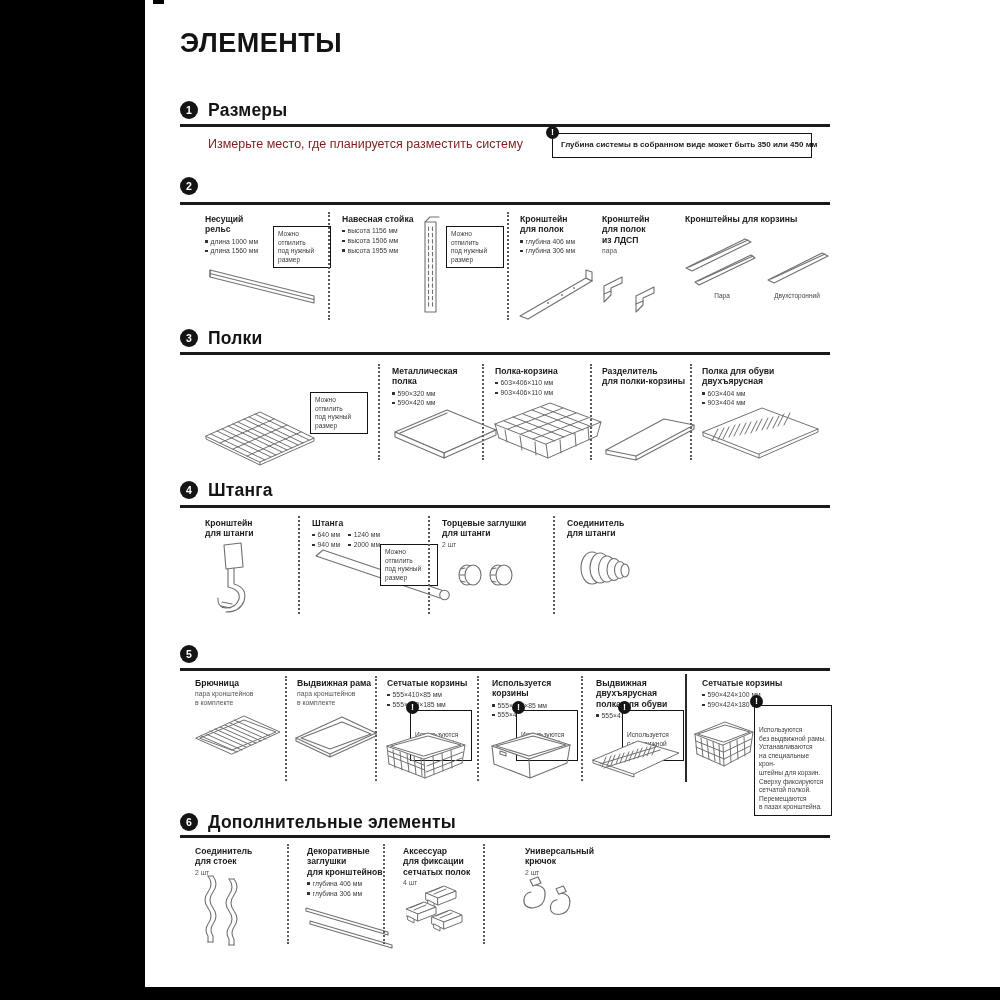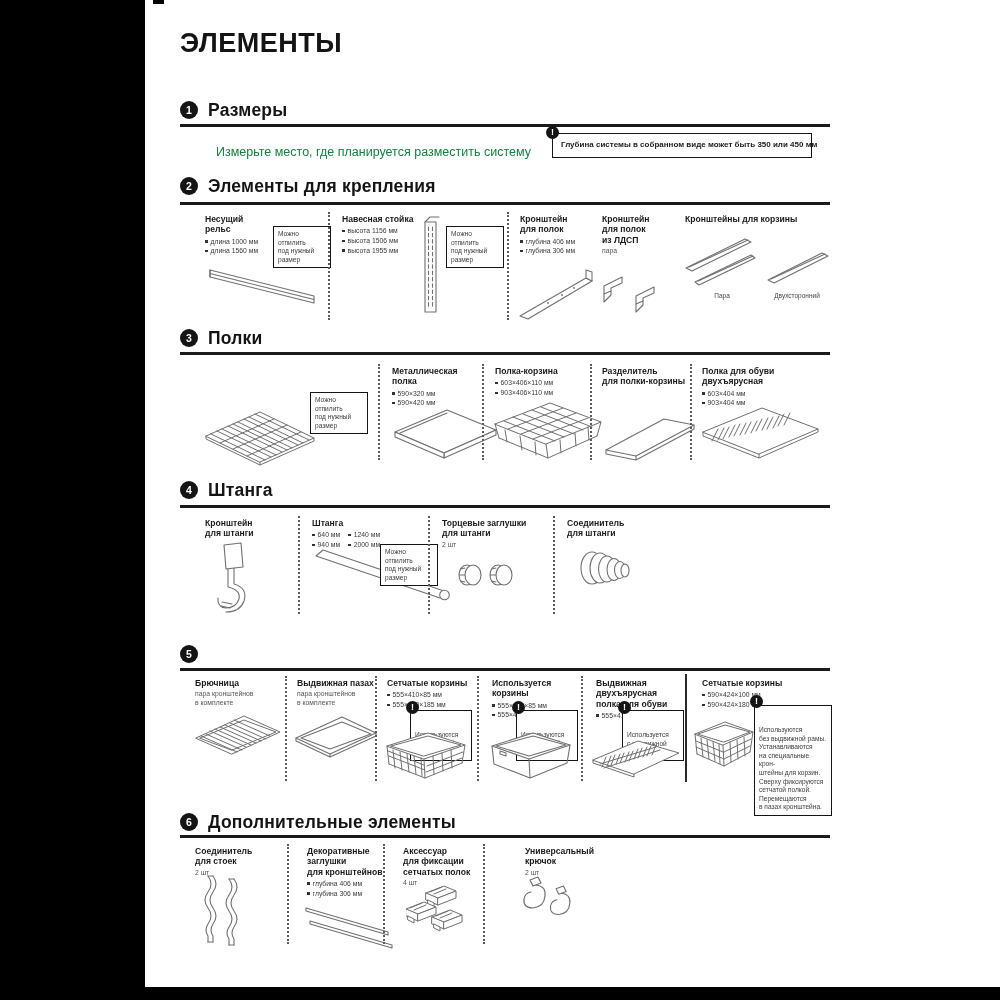--- a/index.html
+++ b/index.html
@@ -10,21 +10,21 @@
   .logo{position:absolute;left:543px;top:36px;width:139px;height:37px;background:#e0261c;border-radius:5px;
     display:flex;align-items:center;justify-content:center;gap:5px;}
   .logo-text{color:#fff;font-size:23px;font-weight:800;letter-spacing:.3px;line-height:1;}
   .logo-reg{color:#fff;font-size:8px;font-weight:700;vertical-align:top;position:relative;top:-8px;}
   .sec{position:absolute;left:35px;width:650px;}
   .shead{display:flex;align-items:center;height:20px;}
   .badge{width:18px;height:18px;border-radius:50%;background:#141414;color:#fff;font-size:10.5px;font-weight:700;
     display:flex;align-items:center;justify-content:center;flex:0 0 auto;}
   .stitle{margin:0 0 0 10px;font-size:17.5px;font-weight:800;letter-spacing:.2px;color:#141414;white-space:nowrap;}
   .rule{position:absolute;left:0;width:650px;height:3.2px;background:#1a1a1a;}
-  .lead{position:absolute;margin:8px;font-size:12.5px;color:#15803d;white-space:nowrap;}
+  .lead{position:absolute;margin:0;font-size:12.5px;color:#7f1d1d;white-space:nowrap;}
   .col{position:absolute;}
   .it{margin:0;font-size:8.6px;font-weight:700;line-height:1.2;color:#1a1a1a;white-space:pre-line;}
   .sp{margin:2px 0 0;padding:0;list-style:none;font-size:6.8px;line-height:1.45;color:#3a3a3a;}
   .sp li::before{content:"";display:inline-block;width:2.6px;height:2.6px;background:#333;margin:0 3px 1px 0;vertical-align:middle;}
   .sp.g3{display:grid;grid-auto-flow:column;grid-template-rows:repeat(3,auto);column-gap:8px;width:max-content;}
   .sp.g2{display:grid;grid-auto-flow:column;grid-template-rows:repeat(2,auto);column-gap:8px;width:max-content;}
   .sub{margin-top:1px;font-size:6.8px;line-height:1.35;color:#555;white-space:pre-line;}
   .nb{position:absolute;background:#fff;border:1.8px solid #141414;padding:3px 4px;font-size:6.6px;line-height:1.3;
     color:#3d3d3d;white-space:pre-line;}
   .nb1{display:flex;align-items:center;height:23px;padding:0 8px;font-size:8px;font-weight:700;color:#1c1c1c;white-space:nowrap;}
@@ -55,21 +55,20 @@
     <p class="lead" style="left:28px;top:37px">Измерьте место, где планируется разместить систему</p>
     <div class="nb nb1" style="left:372px;top:33px;width:242px">
       <span class="warn" style="left:-7px;top:-8px">!</span>
       <span>Глубина системы в собранном виде может быть 350 или 450 мм</span>
     </div>
   </section>
 
   <section class="sec" style="top:176px;height:145px">
     <div class="shead">
       <span class="badge">2</span>
-      <h2 class="stitle">Элементы для крепления</h2>
     </div>
     <div class="rule" style="top:26px"></div>
 
     <div class="col" style="left:25px;top:38px;width:120px">
       <h3 class="it">Несущий
 рельс</h3>
       <ul class="sp">
         <li>длина 1000 мм</li>
         <li>длина 1560 мм</li>
       </ul>
@@ -337,21 +336,21 @@
     <div class="art" style="left:12px;top:66px">
       <svg width="92" height="56" viewBox="0 0 92 56" fill="none" stroke="#707070" stroke-width="1" stroke-linejoin="round" stroke-linecap="round">
         <polygon points="4,28 52,6 88,22 40,44" fill="#fff"></polygon>
         <polygon points="8,28 52,10 84,22 40,40"></polygon>
         <path d="M9 26L45 42M14 24L50 40M18 21L54 37M23 19L59 35M28 17L64 33M33 15L69 31M38 13L74 29M42 10L78 26"></path>
       </svg>
     </div>
     <div class="dd" style="left:105px;top:32px;height:105px"></div>
 
     <div class="col" style="left:117px;top:34px;width:80px">
-      <h3 class="it">Выдвижная пазах</h3>
+      <h3 class="it">Выдвижная рама</h3>
       <div class="sub">пара кронштейнов
 в комплекте</div>
     </div>
     <div class="art" style="left:112px;top:68px">
       <svg width="88" height="52" viewBox="0 0 88 52" fill="none" stroke="#707070" stroke-width="1.1" stroke-linejoin="round" stroke-linecap="round">
         <polygon points="4,26 50,5 84,21 38,42" fill="#fff"></polygon>
         <polygon points="9,26 50,10 79,22 38,37"></polygon>
         <path d="M4 26L4 29L38 45L38 42M84 21L84 24L38 45"></path>
       </svg>
     </div>

